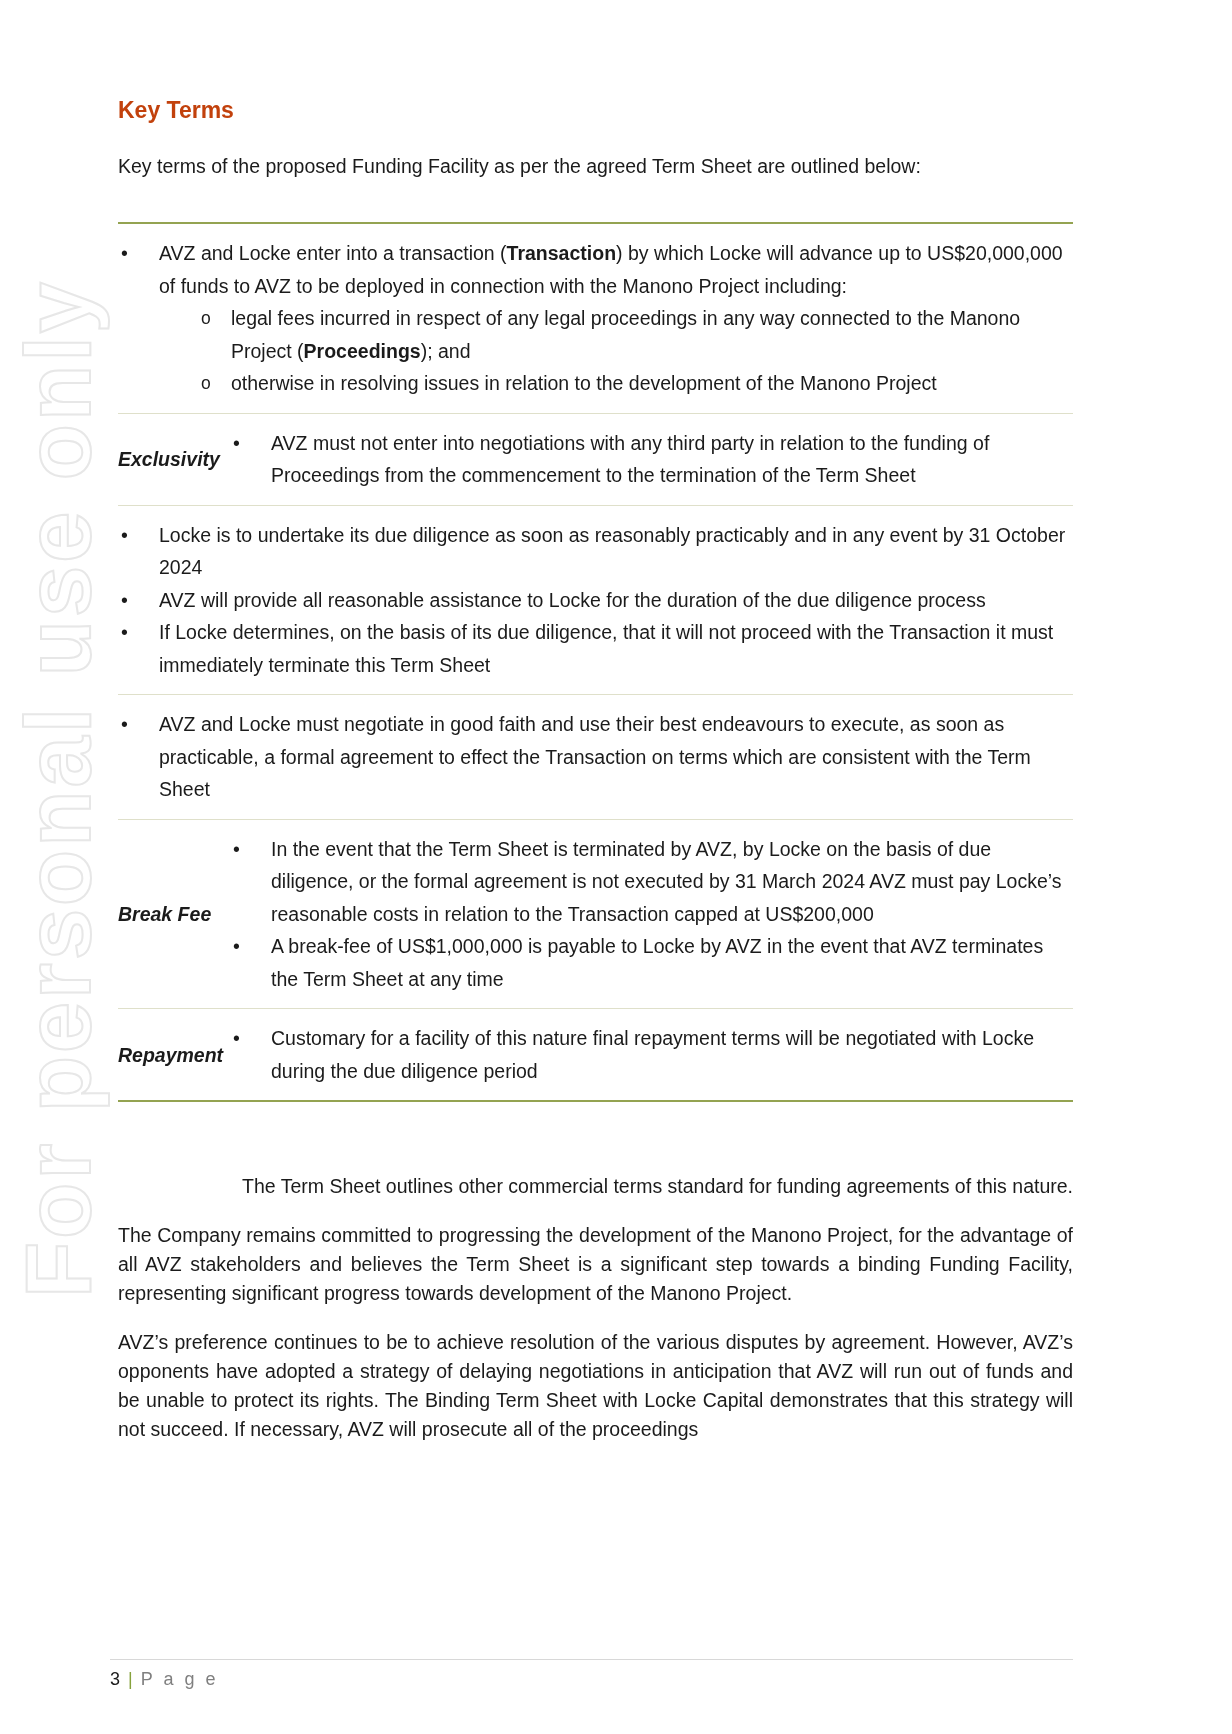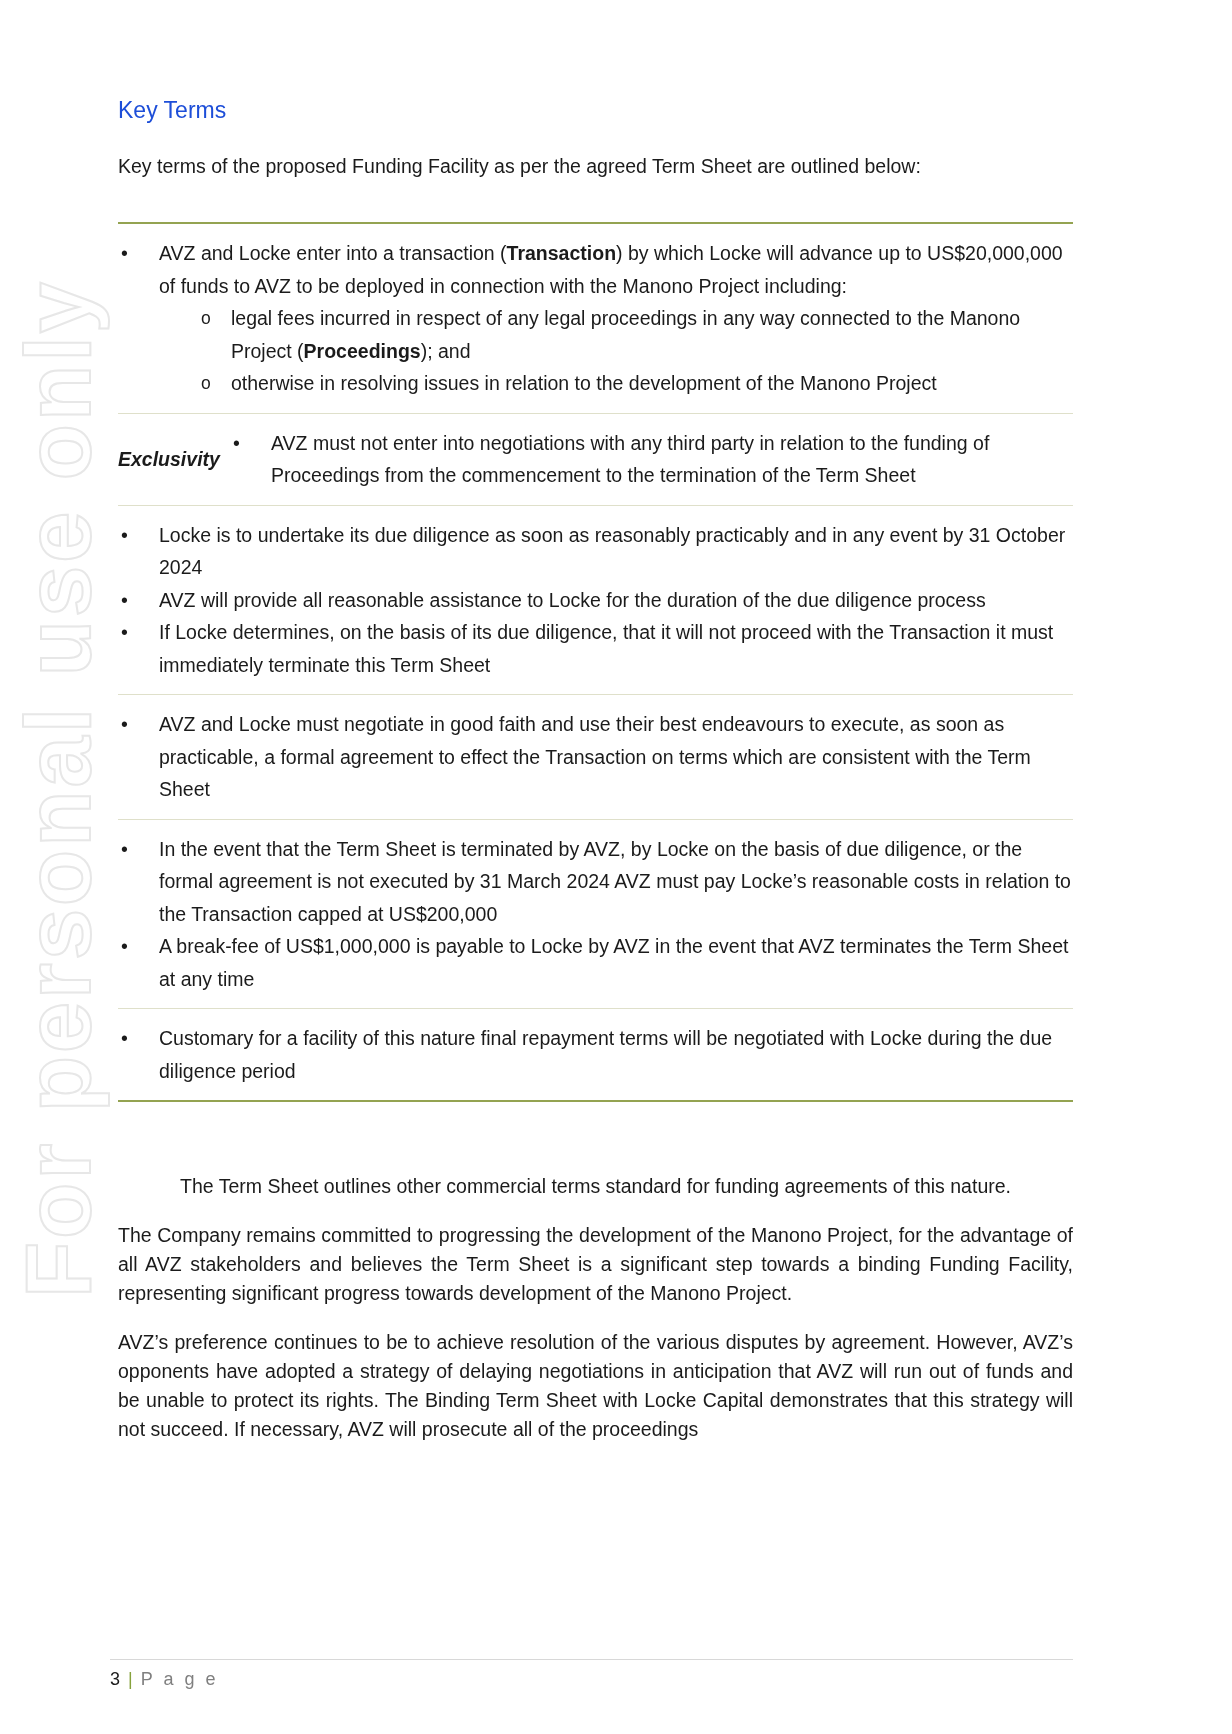--- a/index.html
+++ b/index.html
@@ -2,36 +2,36 @@
 <html><head>
 <meta charset="utf-8">
 <style>
   html,body{margin:0;padding:0;background:#ffffff;}
   .page{position:relative;width:1232px;height:1734px;background:#fff;overflow:hidden;
         font-family:"Liberation Sans",sans-serif;color:#1b1b1b;}
   .watermark{position:absolute;left:6px;top:1298px;transform:rotate(-90deg);transform-origin:0 0;
         font-size:92px;font-weight:700;letter-spacing:3px;white-space:nowrap;
         color:transparent;-webkit-text-stroke:2px #e7e7e7;z-index:0;}
   .content{position:absolute;left:118px;top:0;width:955px;z-index:1;}
-  .h{margin:95px 0 0 0;font-size:23px;font-weight:400;line-height:30px;color:#1d4ed8;}
+  .h{margin:95px 0 0 0;font-size:23px;font-weight:700;line-height:30px;color:#c2410c;}
   .intro{margin:27px 0 0 0;font-size:19.5px;line-height:29px;}
   .terms{margin-top:41px;border-top:2px solid #94a351;border-bottom:2px solid #94a351;}
   .row{display:flex;}
   .row + .row{border-top:1.5px solid #dfe0ca;}
   .row-label{flex:0 0 112px;display:flex;align-items:center;font-style:italic;font-weight:700;
         font-size:19.5px;line-height:30px;}
   .row-content{flex:1;padding:13px 0;}
   .bullet{display:flex;font-size:19.5px;line-height:32.5px;}
   .bullet .marker{flex:0 0 38px;padding-left:3px;}
   .bullet.lvl2{margin-left:80px;}
   .bullet.lvl2 .marker{flex:0 0 30px;font-size:17.5px;}
   .btext{flex:1;}
   .paras{margin-top:70px;}
   .para{margin:20px 0 0 0;font-size:19.5px;line-height:29px;text-align:justify;}
-  .paras .para:first-child{margin-top:8px;text-align:center;}
+  .paras .para:first-child{margin-top:8px;text-align:right;}
   .footer{position:absolute;left:110px;width:963px;top:1659px;border-top:1px solid #d8d8d8;
         padding-top:9px;text-align:left;font-size:18px;z-index:1;}
   .num{color:#1b1b1b;}
   .sep{color:#86a23c;margin:0 8px;}
   .plabel{color:#7f7f7f;letter-spacing:3px;}
   strong{font-weight:700;}
 </style>
 </head>
 <body>
 
@@ -85,32 +85,34 @@
         </div>
         <div class="row">
           <div class="row-content">
             <div class="bullet lvl1">
               <div class="marker">•</div>
               <div class="btext">AVZ and Locke must negotiate in good faith and use their best endeavours to execute, as soon as practicable, a formal agreement to effect the Transaction on terms which are consistent with the Term Sheet</div>
             </div>
           </div>
         </div>
         <div class="row">
+          <div class="row-label">Break Fee</div>
           <div class="row-content">
             <div class="bullet lvl1">
               <div class="marker">•</div>
               <div class="btext">In the event that the Term Sheet is terminated by AVZ, by Locke on the basis of due diligence, or the formal agreement is not executed by 31 March 2024 AVZ must pay Locke’s reasonable costs in relation to the Transaction capped at US$200,000</div>
             </div>
             <div class="bullet lvl1">
               <div class="marker">•</div>
               <div class="btext">A break-fee of US$1,000,000 is payable to Locke by AVZ in the event that AVZ terminates the Term Sheet at any time</div>
             </div>
           </div>
         </div>
         <div class="row">
+          <div class="row-label">Repayment</div>
           <div class="row-content">
             <div class="bullet lvl1">
               <div class="marker">•</div>
               <div class="btext">Customary for a facility of this nature final repayment terms will be negotiated with Locke during the due diligence period</div>
             </div>
           </div>
         </div>
       </div>
     <div class="paras">
         <div class="para">The Term Sheet outlines other commercial terms standard for funding agreements of this nature.</div>

